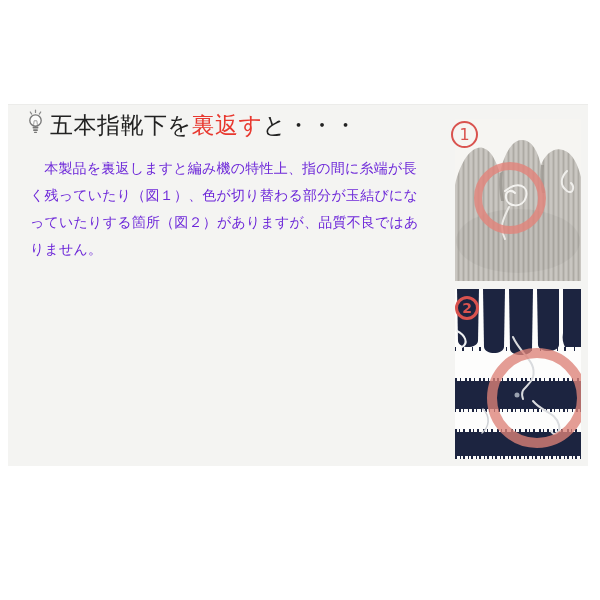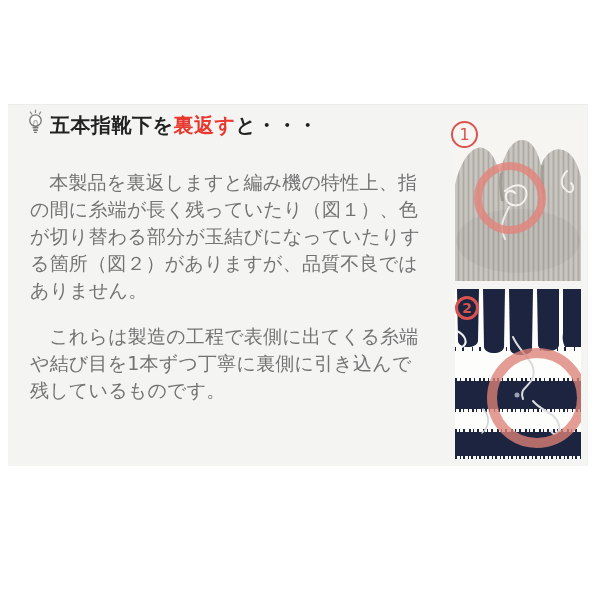--- a/index.html
+++ b/index.html
@@ -8,28 +8,28 @@
     font-family:"DejaVu Sans","Liberation Sans",sans-serif;
   }
   .panel{
     position:absolute;left:8px;top:104px;width:580px;height:362px;
     background:#f4f4f2;border-top:1px solid #ececea;box-sizing:border-box;
   }
   .heading-row{
     position:absolute;left:18px;top:6px;display:flex;align-items:center;gap:5px;
   }
   .heading{
-    font-size:20px;font-weight:bold;color:#222222;letter-spacing:0.5px;
+    font-size:23px;font-weight:normal;color:#222222;letter-spacing:0.5px;
     line-height:26px;white-space:nowrap;
   }
   .heading .hl{color:#e8382f;}
   .bulb{display:block;margin-top:-2px;}
   .text-col{
-    position:absolute;left:22px;top:64px;width:392px;
-    font-size:19px;color:#737373;line-height:27px;letter-spacing:0.2px;
+    position:absolute;left:22px;top:50px;width:392px;
+    font-size:14px;color:#6d28d9;line-height:27px;letter-spacing:0.2px;
   }
   .text-col p{margin:0 0 19px 0;}
   .fig{
     position:absolute;left:447px;width:126px;overflow:visible;
   }
   .fig svg{display:block;}
   .fig1{top:14px;height:162px;}
   .fig2{top:184px;height:170px;}
   .marker{
     position:absolute;border-radius:50%;color:#d9534f;text-align:center;
@@ -63,21 +63,20 @@
           <rect x="7" y="18.4" width="6" height="2" rx="0.5" fill="#777777"></rect>
           <rect x="7.5" y="21.2" width="5" height="1.8" rx="0.5" fill="#777777"></rect>
           <rect x="8.3" y="23.7" width="3.4" height="1.4" rx="0.7" fill="#777777"></rect>
         </svg>
       </span>
       <span class="heading"><span>五本指靴下を</span><span class="hl">裏返す</span><span>と・・・</span></span>
     </div>
 
     <div class="text-col">
       <p>　本製品を裏返しますと編み機の特性上、指の間に糸端が長く残っていたり（図１）、色が切り替わる部分が玉結びになっていたりする箇所（図２）がありますが、品質不良ではありません。</p>
-      <p>　これらは製造の工程で表側に出てくる糸端や結び目を1本ずつ丁寧に裏側に引き込んで残しているものです。</p>
     </div>
 
     <div class="fig fig1">
       <svg width="126" height="162" viewBox="0 0 126 162">
         <defs>
           <pattern id="knit1" width="5" height="5" patternUnits="userSpaceOnUse">
             <rect width="5" height="5" fill="#bdbab4"></rect>
             <rect width="2" height="5" fill="#c9c6c1"></rect>
             <rect x="3" width="1" height="5" fill="#adaaa4"></rect>
           </pattern>

